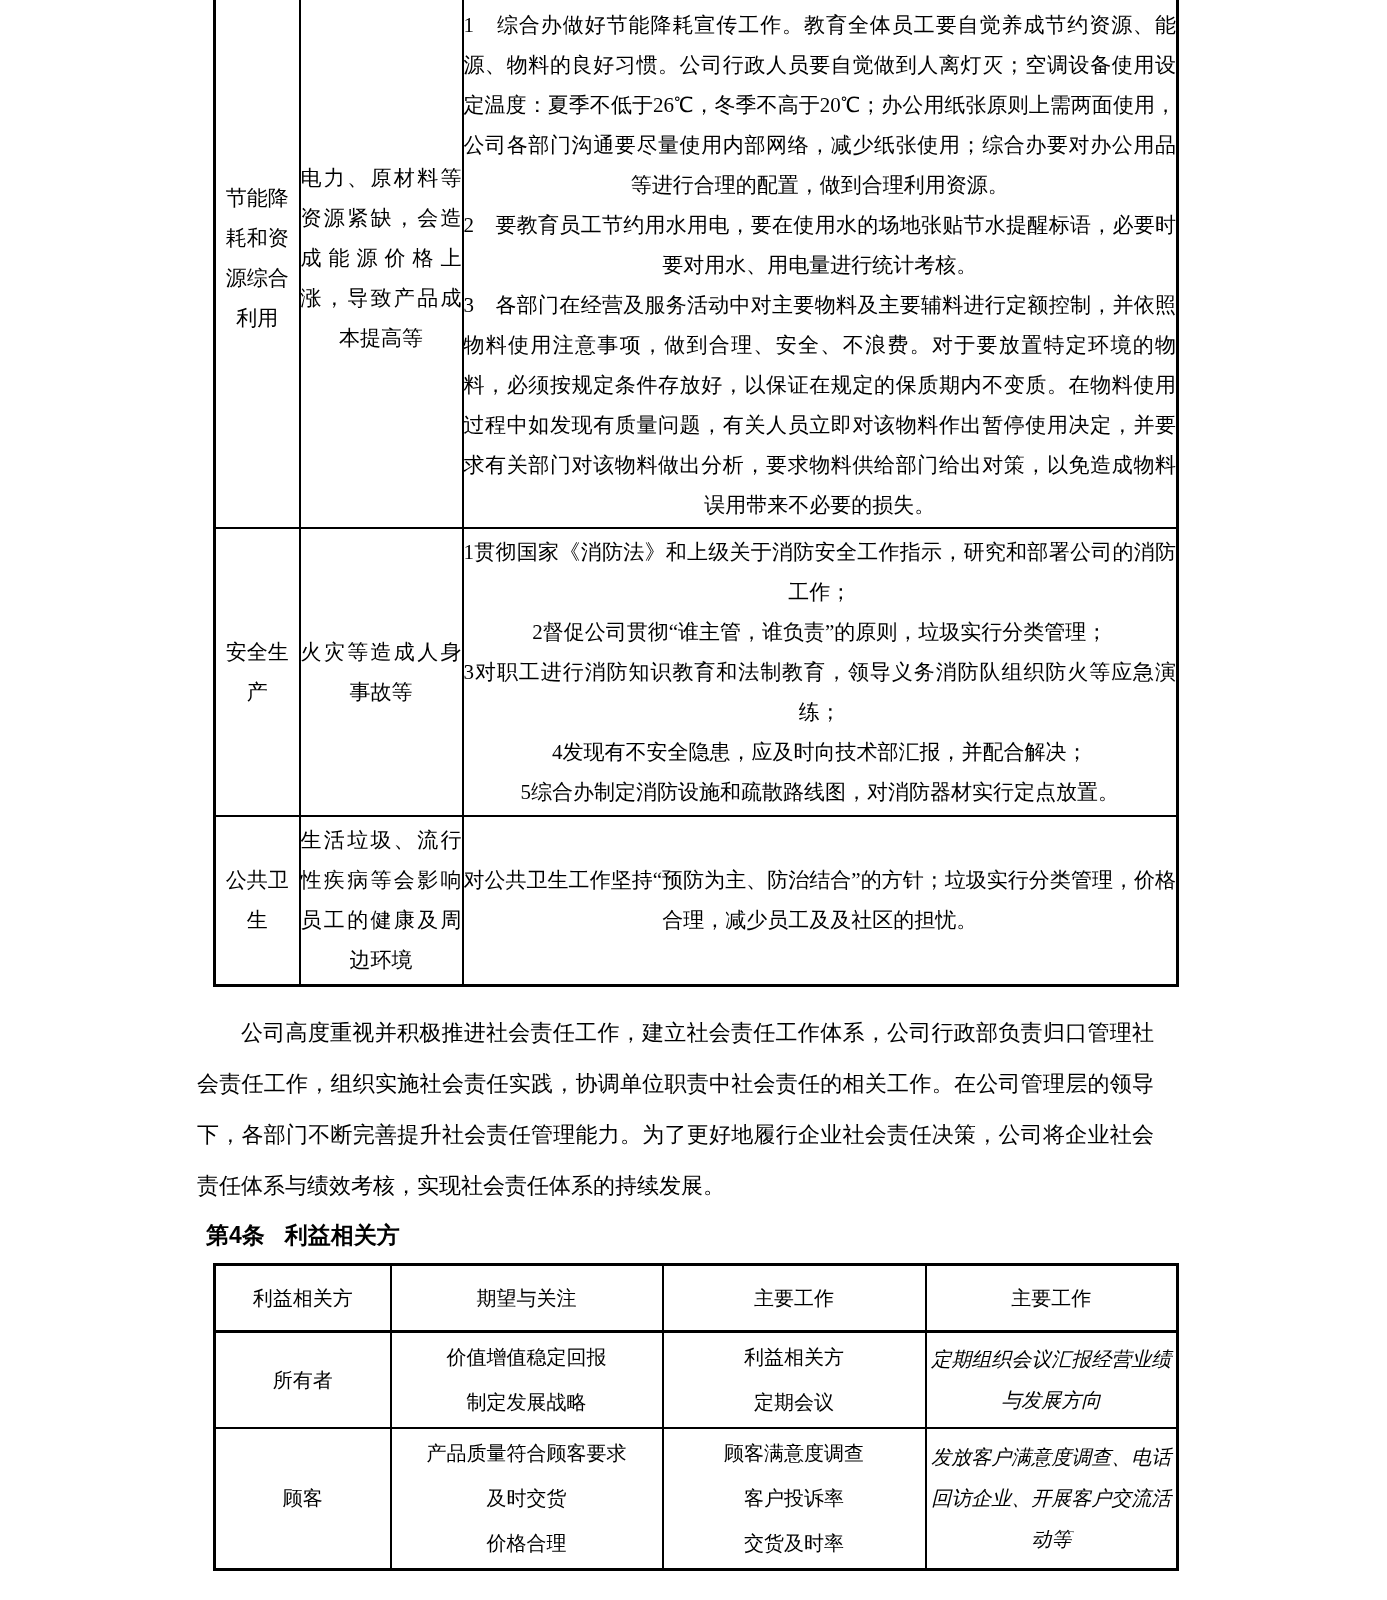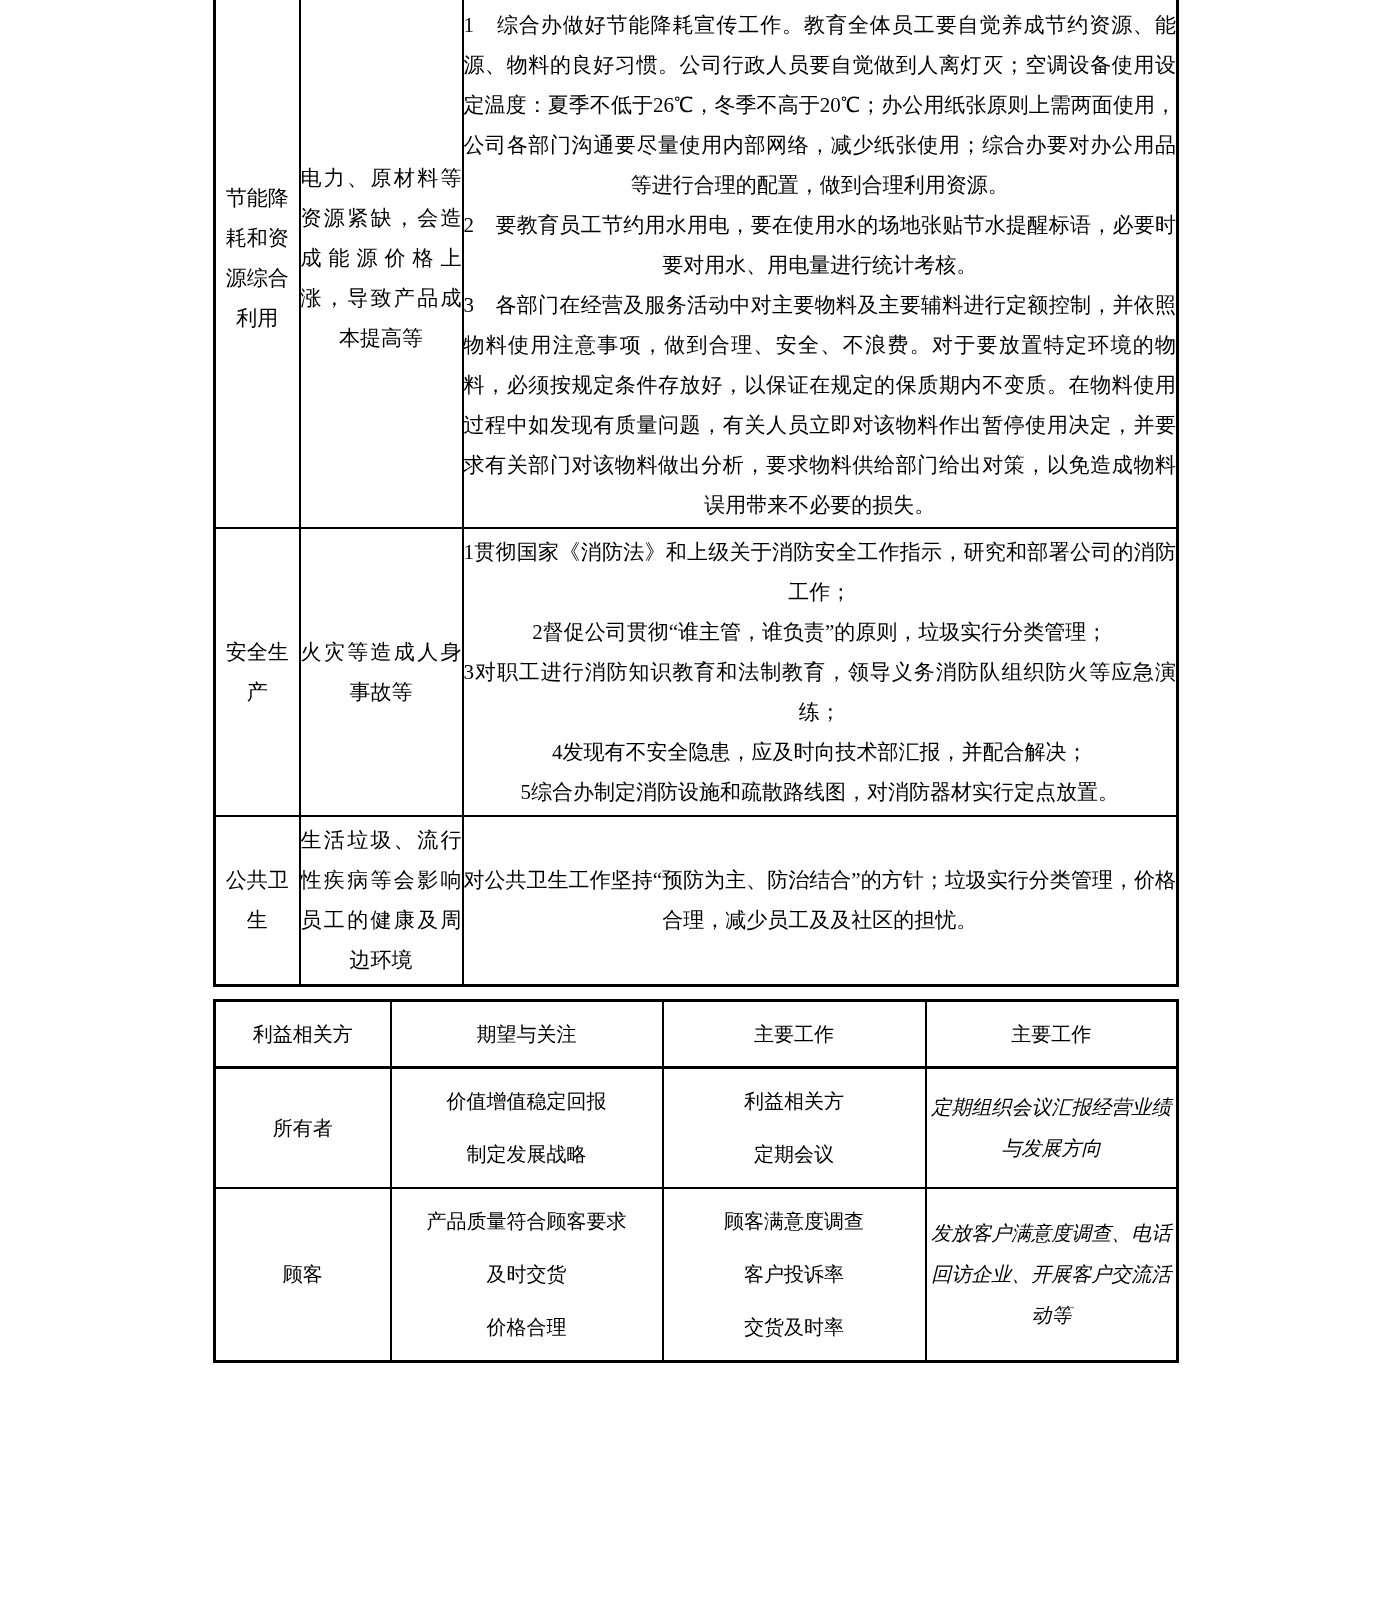--- a/index.html
+++ b/index.html
@@ -97,21 +97,21 @@
     font-weight: normal;
   }
   table.t2 tr.r-head     { height: 67px; }
   table.t2 tr.r-owner    { height: 83px; }
   table.t2 tr.r-customer { height: 123px; }
   table.t2 tr.r-head th { border-bottom-width: 3px; }
   .hei {
     font-family: "Liberation Sans", sans-serif;
     font-weight: bold;
   }
-  table.t2 p { margin: 12px; }
+  table.t2 p { margin: 4px; }
   td.flow {
     text-align: justify;
     text-align-last: center;
     padding: 0 10px;
     font-style: italic;
   }
 </style>
 </head>
 <body>
 
@@ -147,21 +147,25 @@
       <tr class="row-health">
         <td class="c-cat">公共卫生</td>
         <td class="c-risk">生活垃圾、流行性疾病等会影响员工的健康及周边环境</td>
         <td class="c-measure">
           <p>对公共卫生工作坚持“预防为主、防治结合”的方针；垃圾实行分类管理，价格合理，减少员工及及社区的担忧。</p>
         </td>
       </tr>
     </tbody>
   </table>
 
-
+  <div class="bodypara">公司高度重视并积极推进社会责任工作，建立社会责任工作体系，公司行政部负责归口管理社会责任工作，组织实施社会责任实践，协调单位职责中社会责任的相关工作。在公司管理层的领导下，各部门不断完善提升社会责任管理能力。为了更好地履行企业社会责任决策，公司将企业社会责任体系与绩效考核，实现社会责任体系的持续发展。</div>
+
+  <div class="heading h4">
+    <span class="no">第4条</span><span>利益相关方</span>
+  </div>
 
   <table class="t2">
     <colgroup>
       <col style="width:176px">
       <col style="width:272px">
       <col style="width:263px">
       <col style="width:252px">
     </colgroup>
     <tbody>
       <tr class="r-head">

